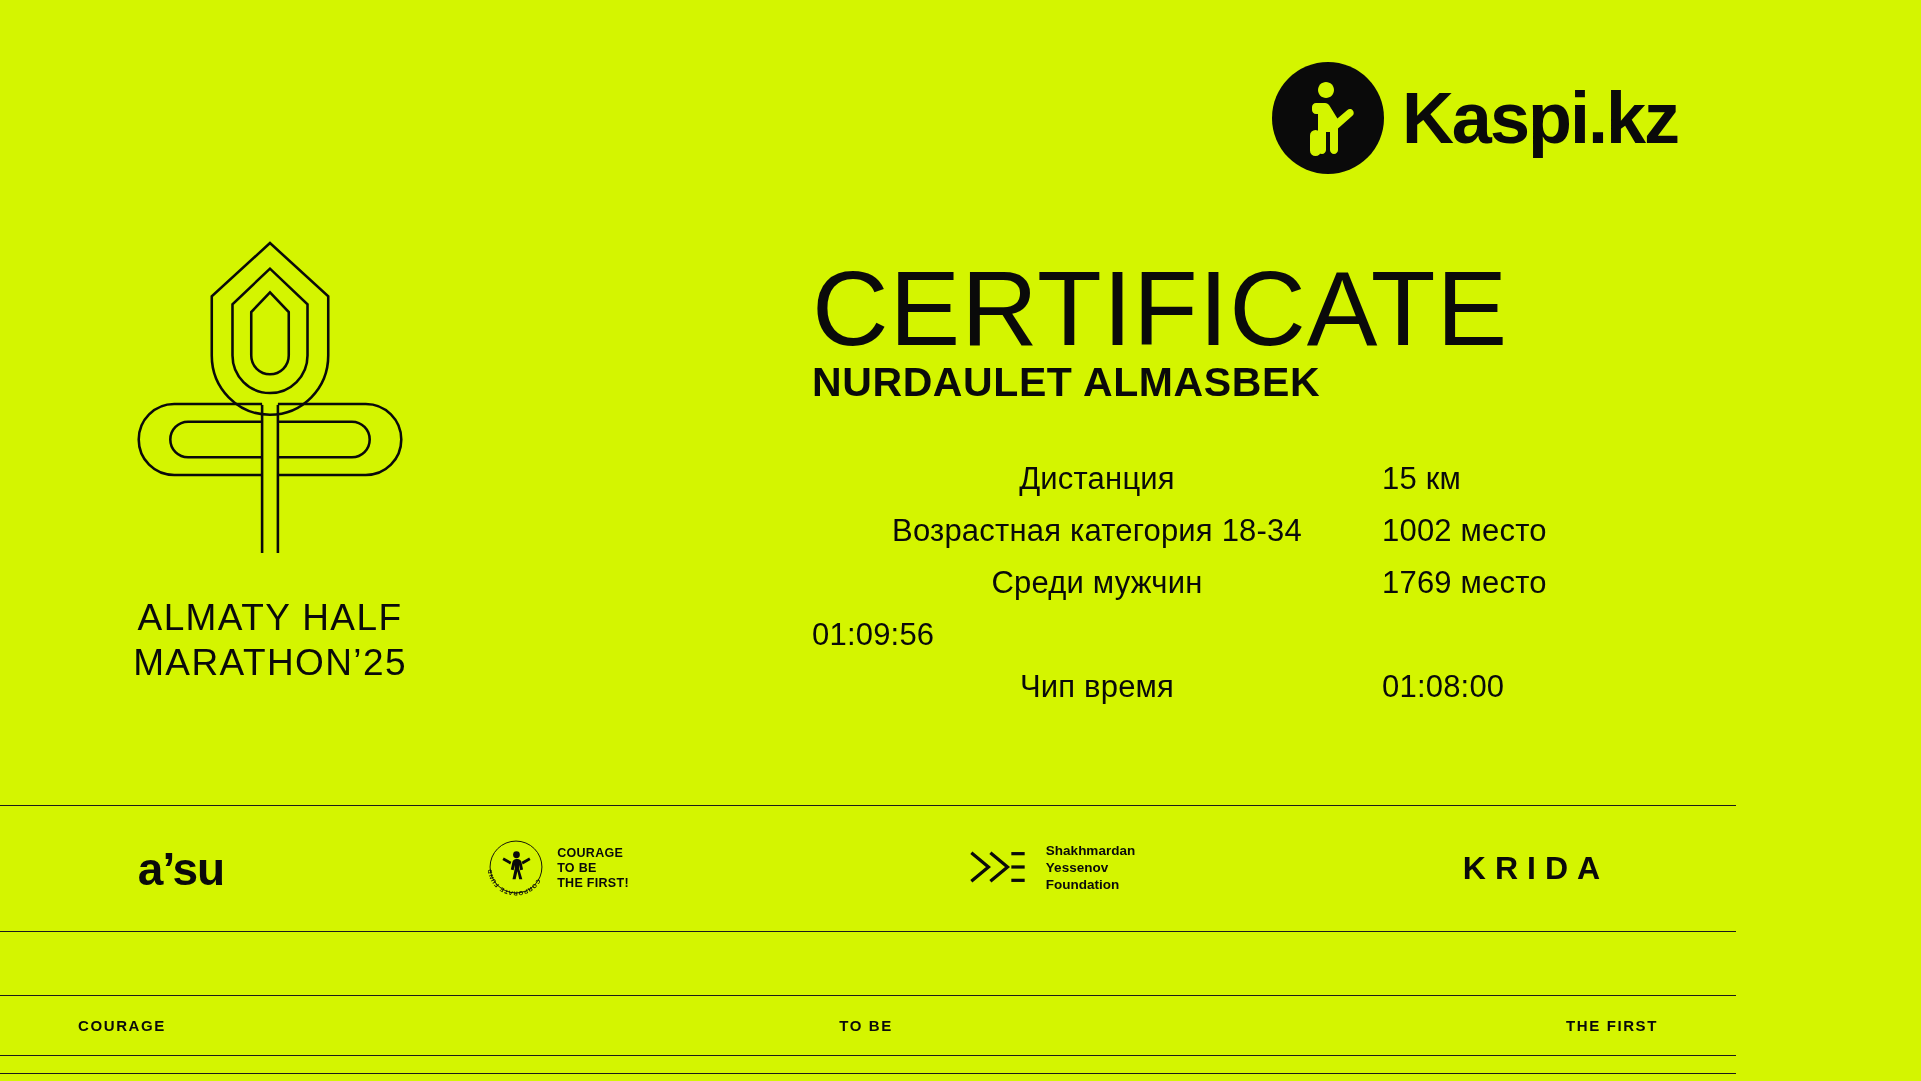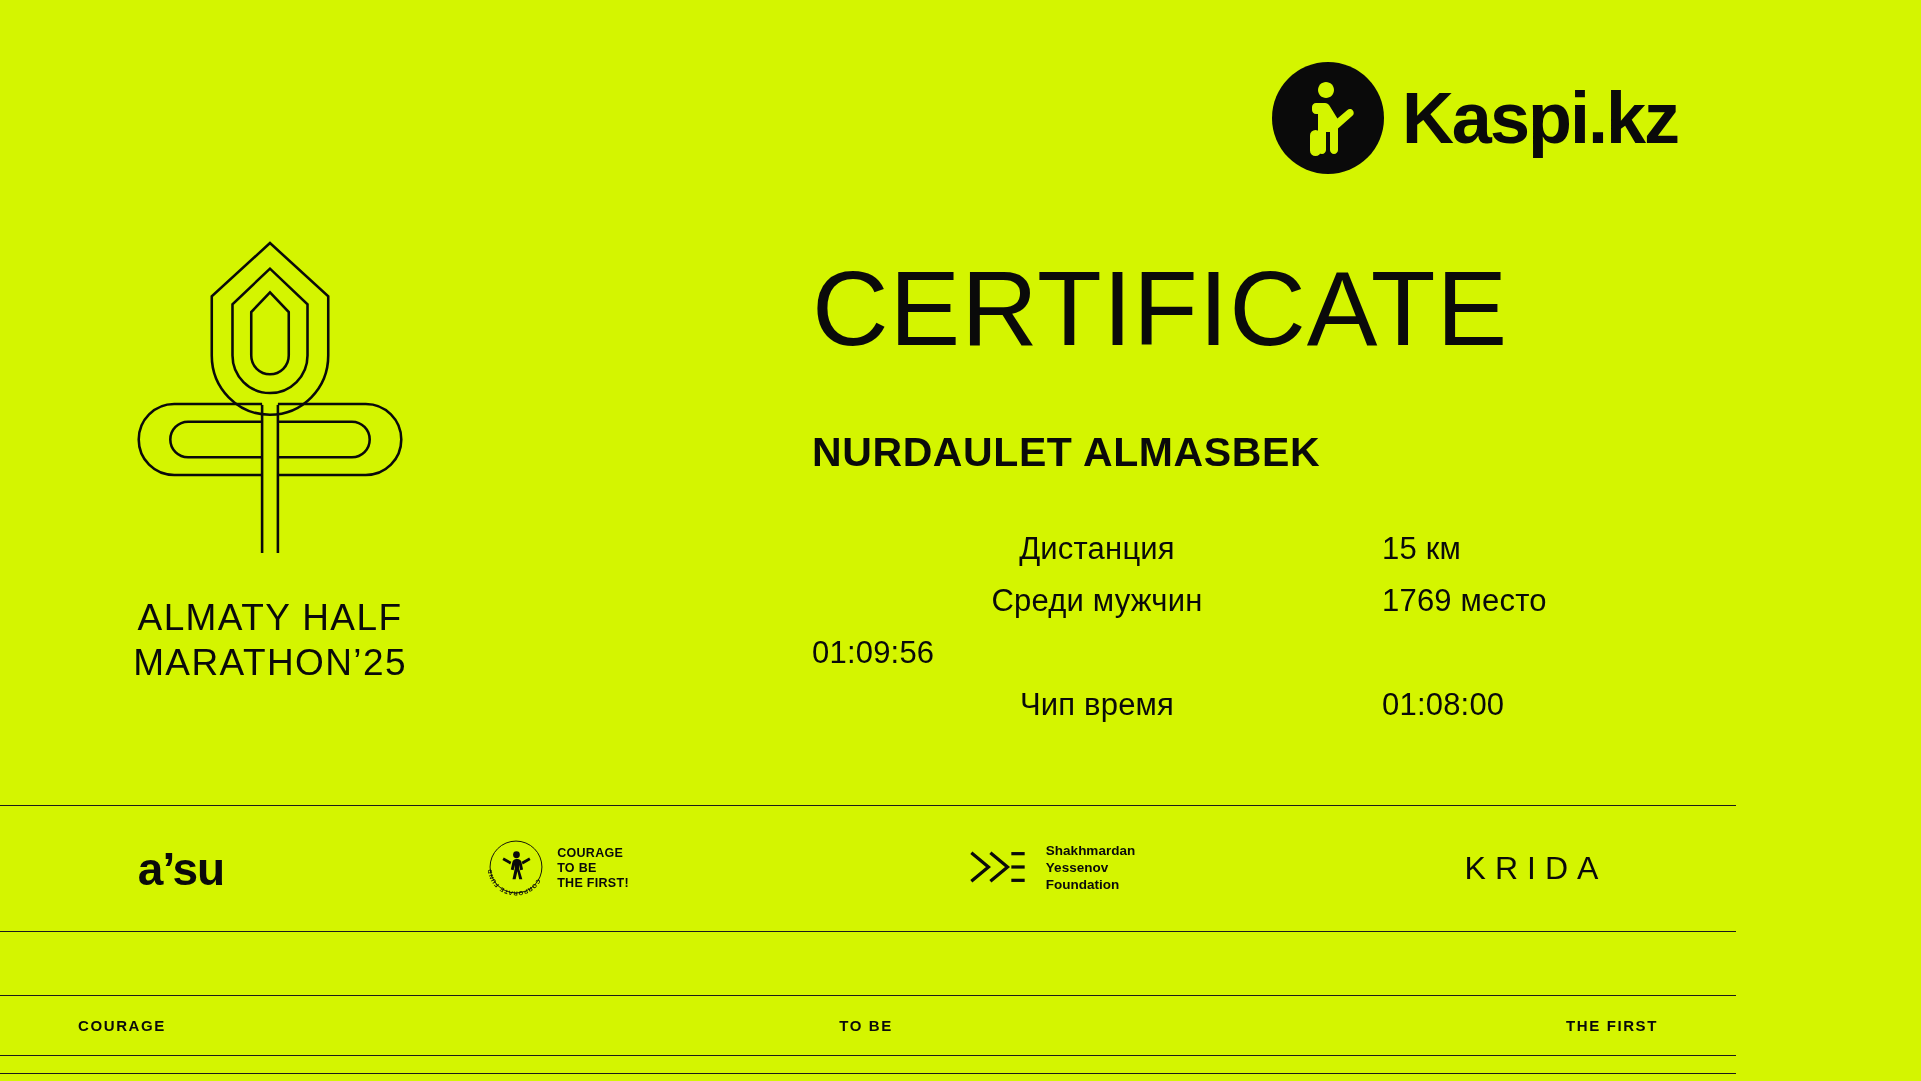--- a/index.html
+++ b/index.html
@@ -68,21 +68,20 @@
   }
   .cert-heading {
     font-size: 106px;
     font-weight: 400;
     letter-spacing: 1px;
     line-height: 0.95;
     margin: 0;
     color: #0a0a0a;
   }
   .runner-name {
-    margin-top: 70px;
     font-size: 41px;
     font-weight: bold;
     letter-spacing: 0.6px;
     color: #0a0a0a;
   }
   .results {
     margin-top: 55px;
   }
   .result-row {
     display: flex;
@@ -153,21 +152,21 @@
   .yessenov-wrap { display: flex; align-items: center; gap: 17px; }
   .yessenov-text {
     font-size: 13.5px;
     font-weight: bold;
     line-height: 1.25;
     white-space: pre-line;
     color: #0a0a0a;
   }
   .krida-text {
     font-size: 32px;
-    font-weight: 400;
+    font-weight: 700;
     letter-spacing: 9px;
     color: #0a0a0a;
   }
 
   
   .slogan {
     position: absolute;
     left: 0; right: 0;
     top: 996px;
     height: 59px;
@@ -231,20 +230,24 @@
   </div>
 
   <div class="main">
     <h1 class="cert-heading">CERTIFICATE</h1>
     <div class="runner-name">NURDAULET ALMASBEK</div>
 
     <div class="results">
       <div class="result-row">
         <div class="result-label">Дистанция</div>
         <div class="result-value">15 км</div>
+      </div>
+      <div class="result-row">
+        <div class="result-label">Возрастная категория 18-34</div>
+        <div class="result-value">1002 место</div>
       </div>
       <div class="result-row">
         <div class="result-label">Среди мужчин</div>
         <div class="result-value">1769 место</div>
       </div>
       <div class="result-row">
         <div class="result-value">01:09:56</div>
       </div>
       <div class="result-row">
         <div class="result-label">Чип время</div>

